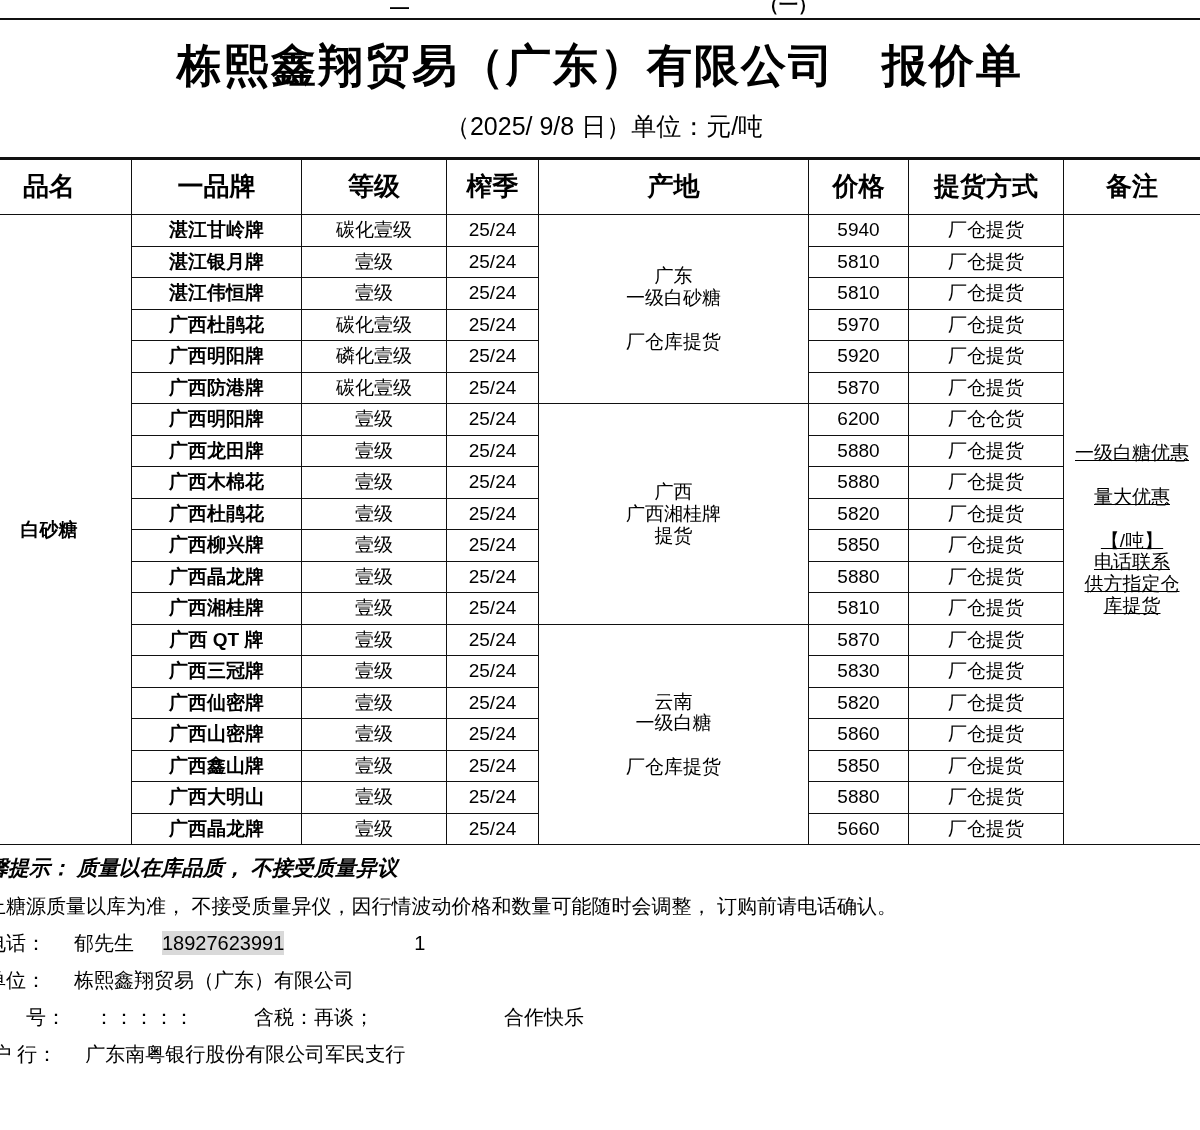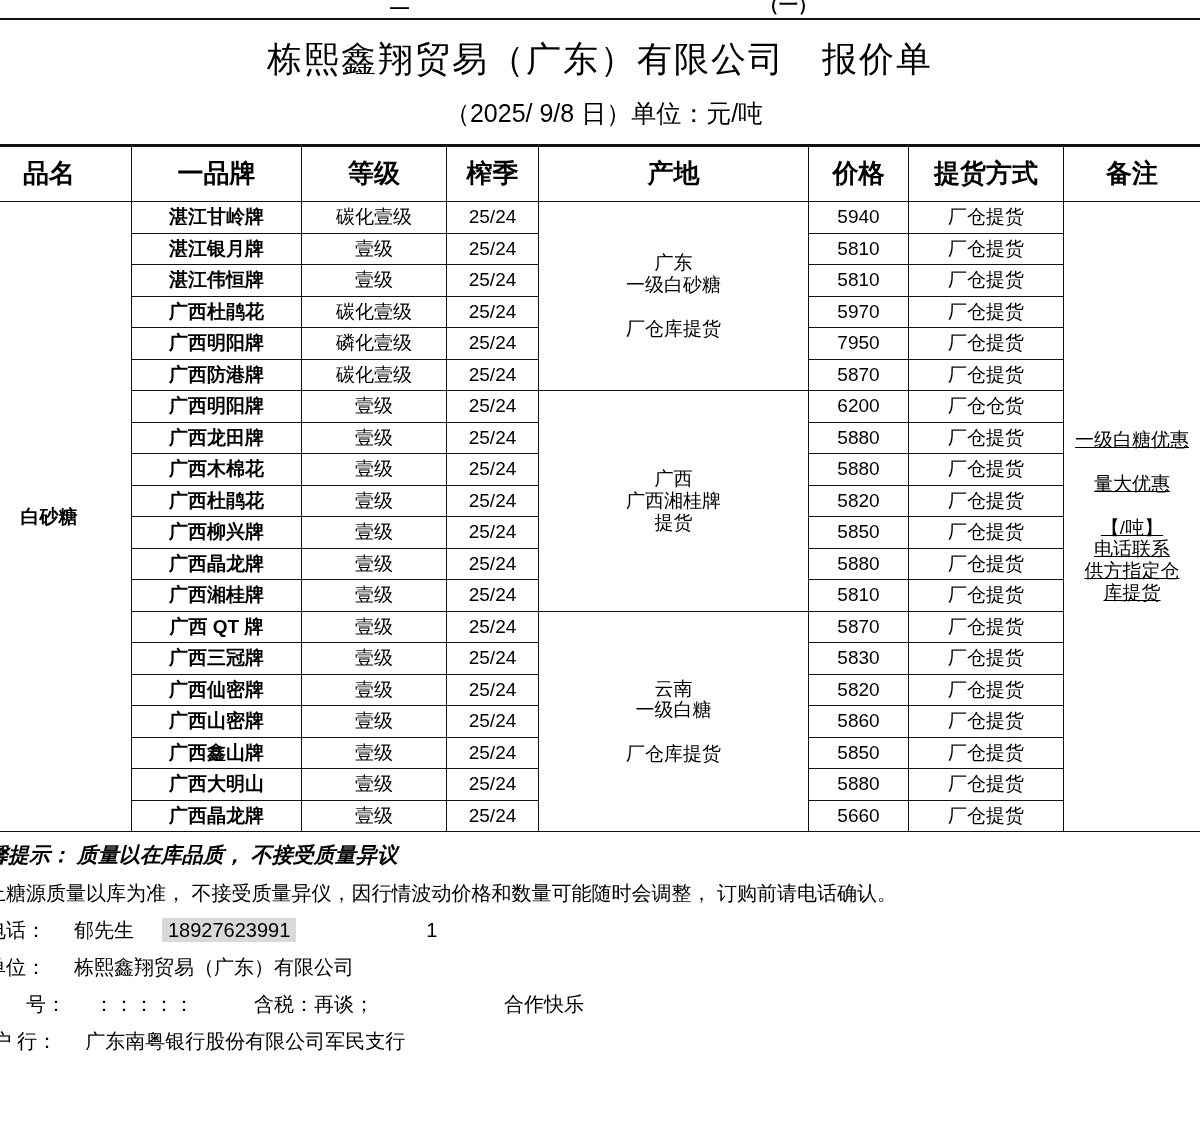--- a/index.html
+++ b/index.html
@@ -33,22 +33,22 @@
     font-size: 19px;
     font-weight: bold;
     white-space: nowrap;
     color: #000;
   }
   .title-block {
     text-align: center;
     border-bottom: 2px solid #111;
   }
   .doc-title {
-    font-size: 35px;
-    font-weight: normal;
+    font-size: 45px;
+    font-weight: bold;
     letter-spacing: 2px;
     padding: 16px 0 10px 0;
     white-space: nowrap;
   }
   .doc-sub {
     font-size: 25px;
     padding: 4px 0 14px 8px;
     white-space: nowrap;
   }
   table.quote {
@@ -112,21 +112,21 @@
     margin-left: -34px;
   }
   .f-warn {
     font-weight: bold;
     font-style: italic;
     font-size: 21px;
     padding-top: 5px;
   }
   .f-hl {
     background: #d9d9d9;
-    padding: 1px 6px;
+    padding: 1px 0;
   }
   .sp-lg { display: inline-block; width: 130px; }
   .sp-md { display: inline-block; width: 60px; }
   .sp-sm { display: inline-block; width: 28px; }
 </style>
 </head>
 <body>
 
 <div class="page">
 
@@ -202,21 +202,21 @@
         <td class="brand">广西杜鹃花</td>
         <td class="grade">碳化壹级</td>
         <td class="season">25/24</td>
         <td class="price">5970</td>
         <td class="method">厂仓提货</td>
       </tr>
       <tr>
         <td class="brand">广西明阳牌</td>
         <td class="grade">磷化壹级</td>
         <td class="season">25/24</td>
-        <td class="price">7950</td>
+        <td class="price">5920</td>
         <td class="method">厂仓提货</td>
       </tr>
       <tr>
         <td class="brand">广西防港牌</td>
         <td class="grade">碳化壹级</td>
         <td class="season">25/24</td>
         <td class="price">5870</td>
         <td class="method">厂仓提货</td>
       </tr>
       <tr>

